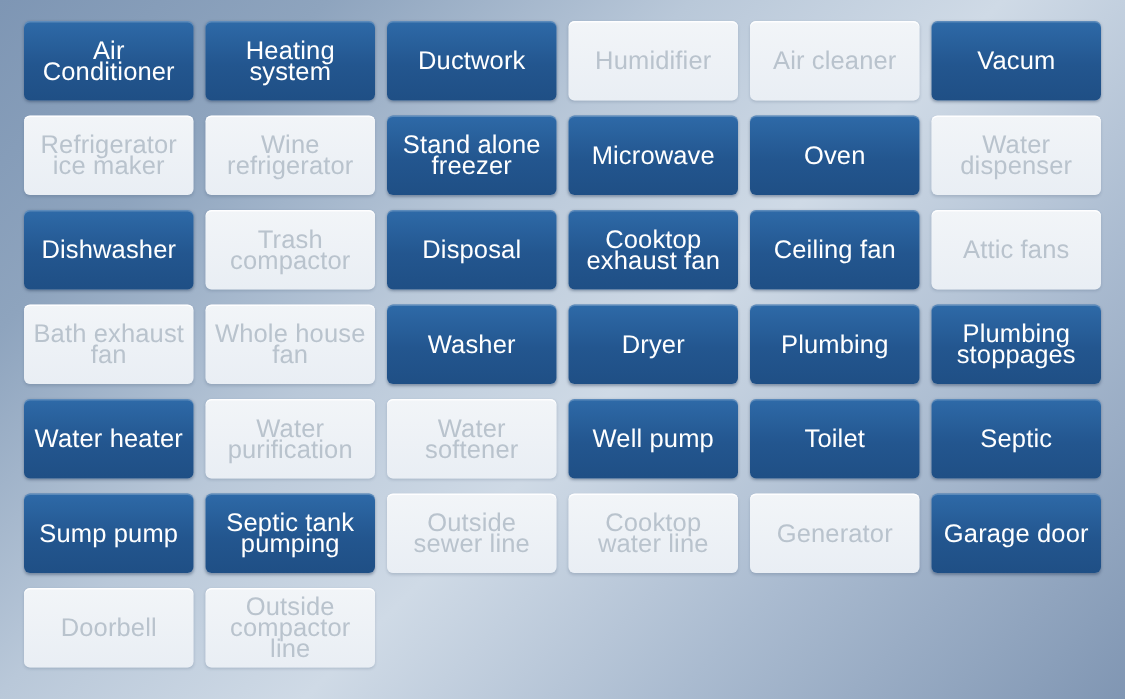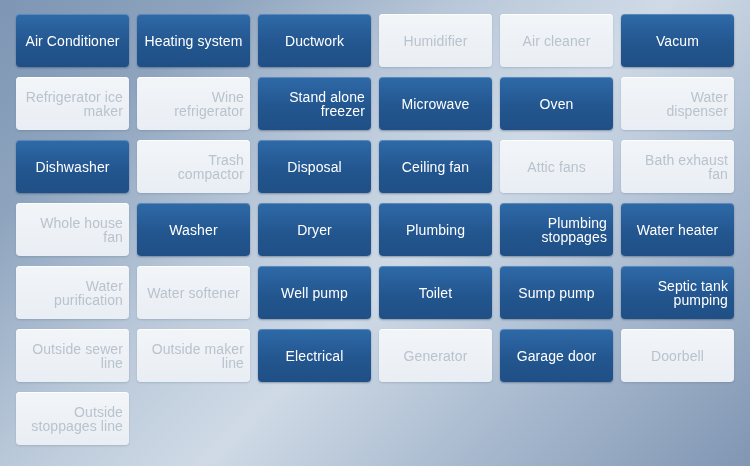--- a/index.html
+++ b/index.html
@@ -23,23 +23,23 @@
     grid-auto-rows: 53px;
     column-gap: 8px;
     row-gap: 10px;
   }
   .tile {
     box-sizing: border-box;
     border-radius: 4px;
     display: flex;
     align-items: center;
     justify-content: center;
-    text-align: right;
+    text-align: center;
     padding: 4px 6px;
-    font-size: 14px;
+    font-size: 17px;
     line-height: 14px;
     letter-spacing: 0.1px;
     user-select: none;
     cursor: pointer;
   }
   .tile.on {
     background: linear-gradient(180deg, #2e6aa8 0%, #23568f 55%, #1f4f85 100%);
     color: #ffffff;
     box-shadow: inset 0 1px 0 rgba(255,255,255,0.22), 0 1px 2px rgba(10,30,60,0.35);
   }
@@ -92,20 +92,23 @@
     <div class="tile on">
       <span>Dishwasher</span>
     </div>
     <div class="tile off">
       <span>Trash compactor</span>
     </div>
     <div class="tile on">
       <span>Disposal</span>
     </div>
     <div class="tile on">
+      <span>Cooktop exhaust fan</span>
+    </div>
+    <div class="tile on">
       <span>Ceiling fan</span>
     </div>
     <div class="tile off">
       <span>Attic fans</span>
     </div>
     <div class="tile off">
       <span>Bath exhaust fan</span>
     </div>
     <div class="tile off">
       <span>Whole house fan</span>
@@ -131,39 +134,39 @@
     <div class="tile off">
       <span>Water softener</span>
     </div>
     <div class="tile on">
       <span>Well pump</span>
     </div>
     <div class="tile on">
       <span>Toilet</span>
     </div>
     <div class="tile on">
+      <span>Septic</span>
+    </div>
+    <div class="tile on">
       <span>Sump pump</span>
     </div>
     <div class="tile on">
       <span>Septic tank pumping</span>
     </div>
     <div class="tile off">
       <span>Outside sewer line</span>
     </div>
     <div class="tile off">
-      <span>Outside maker line</span>
-    </div>
-    <div class="tile on">
-      <span>Electrical</span>
+      <span>Cooktop water line</span>
     </div>
     <div class="tile off">
       <span>Generator</span>
     </div>
     <div class="tile on">
       <span>Garage door</span>
     </div>
     <div class="tile off">
       <span>Doorbell</span>
     </div>
     <div class="tile off">
-      <span>Outside stoppages line</span>
+      <span>Outside compactor line</span>
     </div>
   </div>
 
 </body></html>

